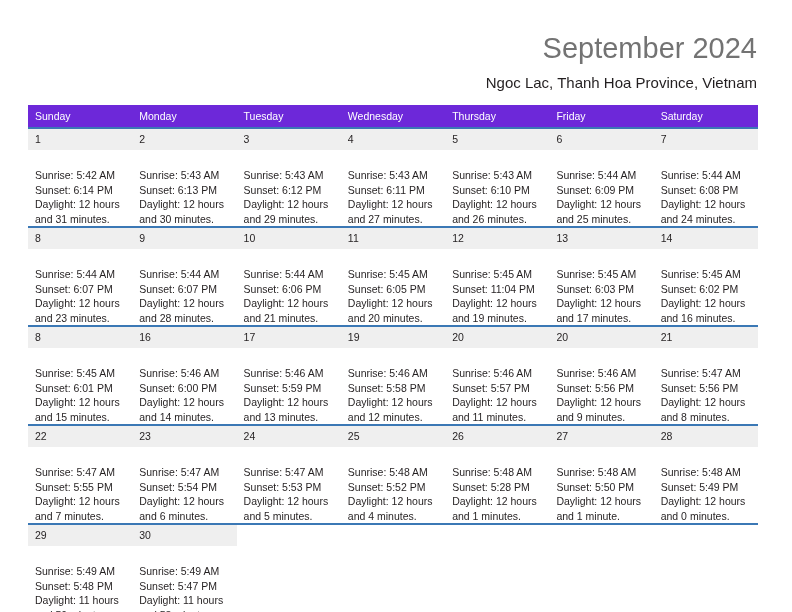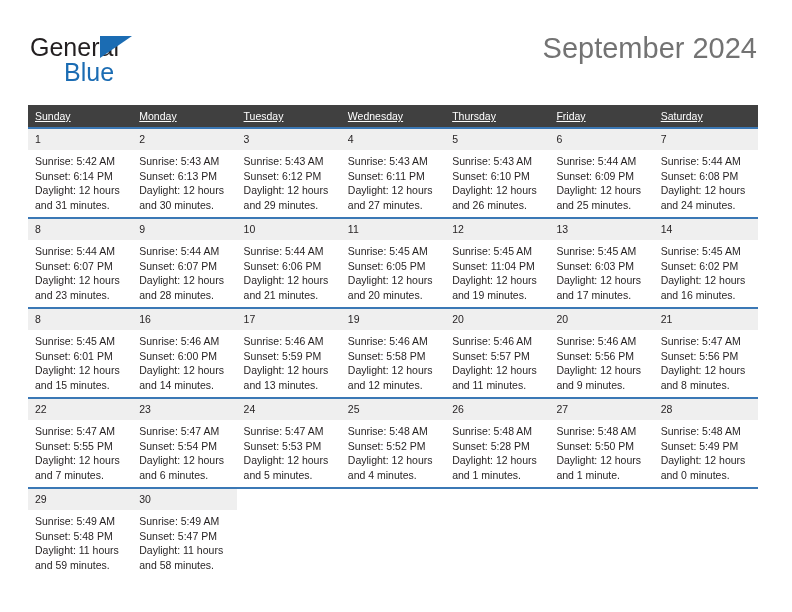--- a/index.html
+++ b/index.html
@@ -88,29 +88,28 @@
   
   .calendar {
     position: absolute;
     left: 28px;
     top: 105px;
     width: 730px;
     border-collapse: collapse;
     table-layout: fixed;
   }
   .calendar th {
-    background: #404040;
+    background: #6d28d9;
     color: #ffffff;
     font-size: 10.5px;
     font-weight: normal;
     text-align: left;
     padding: 5px 0 5px 7px;
     height: 9px;
     border: none;
-    text-decoration: underline;
   }
   .calendar td {
     width: 104.28px;
     vertical-align: top;
     padding: 0;
     border: none;
     border-top: 2px solid #3b78b5;
     background: #ffffff;
     height: 88px;
   }
@@ -125,44 +124,40 @@
     color: #231f20;
     padding: 4px 0 4px 7px;
     height: 13px;
     min-height: 13px;
   }
   .daynum.empty {
     background: #ffffff;
     color: transparent;
   }
   .details {
-    padding: 4px 6px 0 7px;
+    padding: 18px 6px 0 7px;
     font-size: 10.5px;
     line-height: 14.5px;
     color: #231f20;
   }
   .details div {
     white-space: nowrap;
   }
 </style>
 </head>
 <body>
 
 <div class="page">
 
   <div class="header">
 
-    <div class="brand">
-      <span class="brand-general">General</span>
-      <span class="brand-tri"></span>
-      <span class="brand-blue">Blue</span>
-    </div>
 
     <div class="title-block">
       <div class="cal-title">September 2024</div>
+      <div class="cal-subtitle">Ngoc Lac, Thanh Hoa Province, Vietnam</div>
     </div>
 
   </div>
 
   <table class="calendar">
     <thead>
       <tr>
         <th>Sunday</th>
         <th>Monday</th>
         <th>Tuesday</th>

